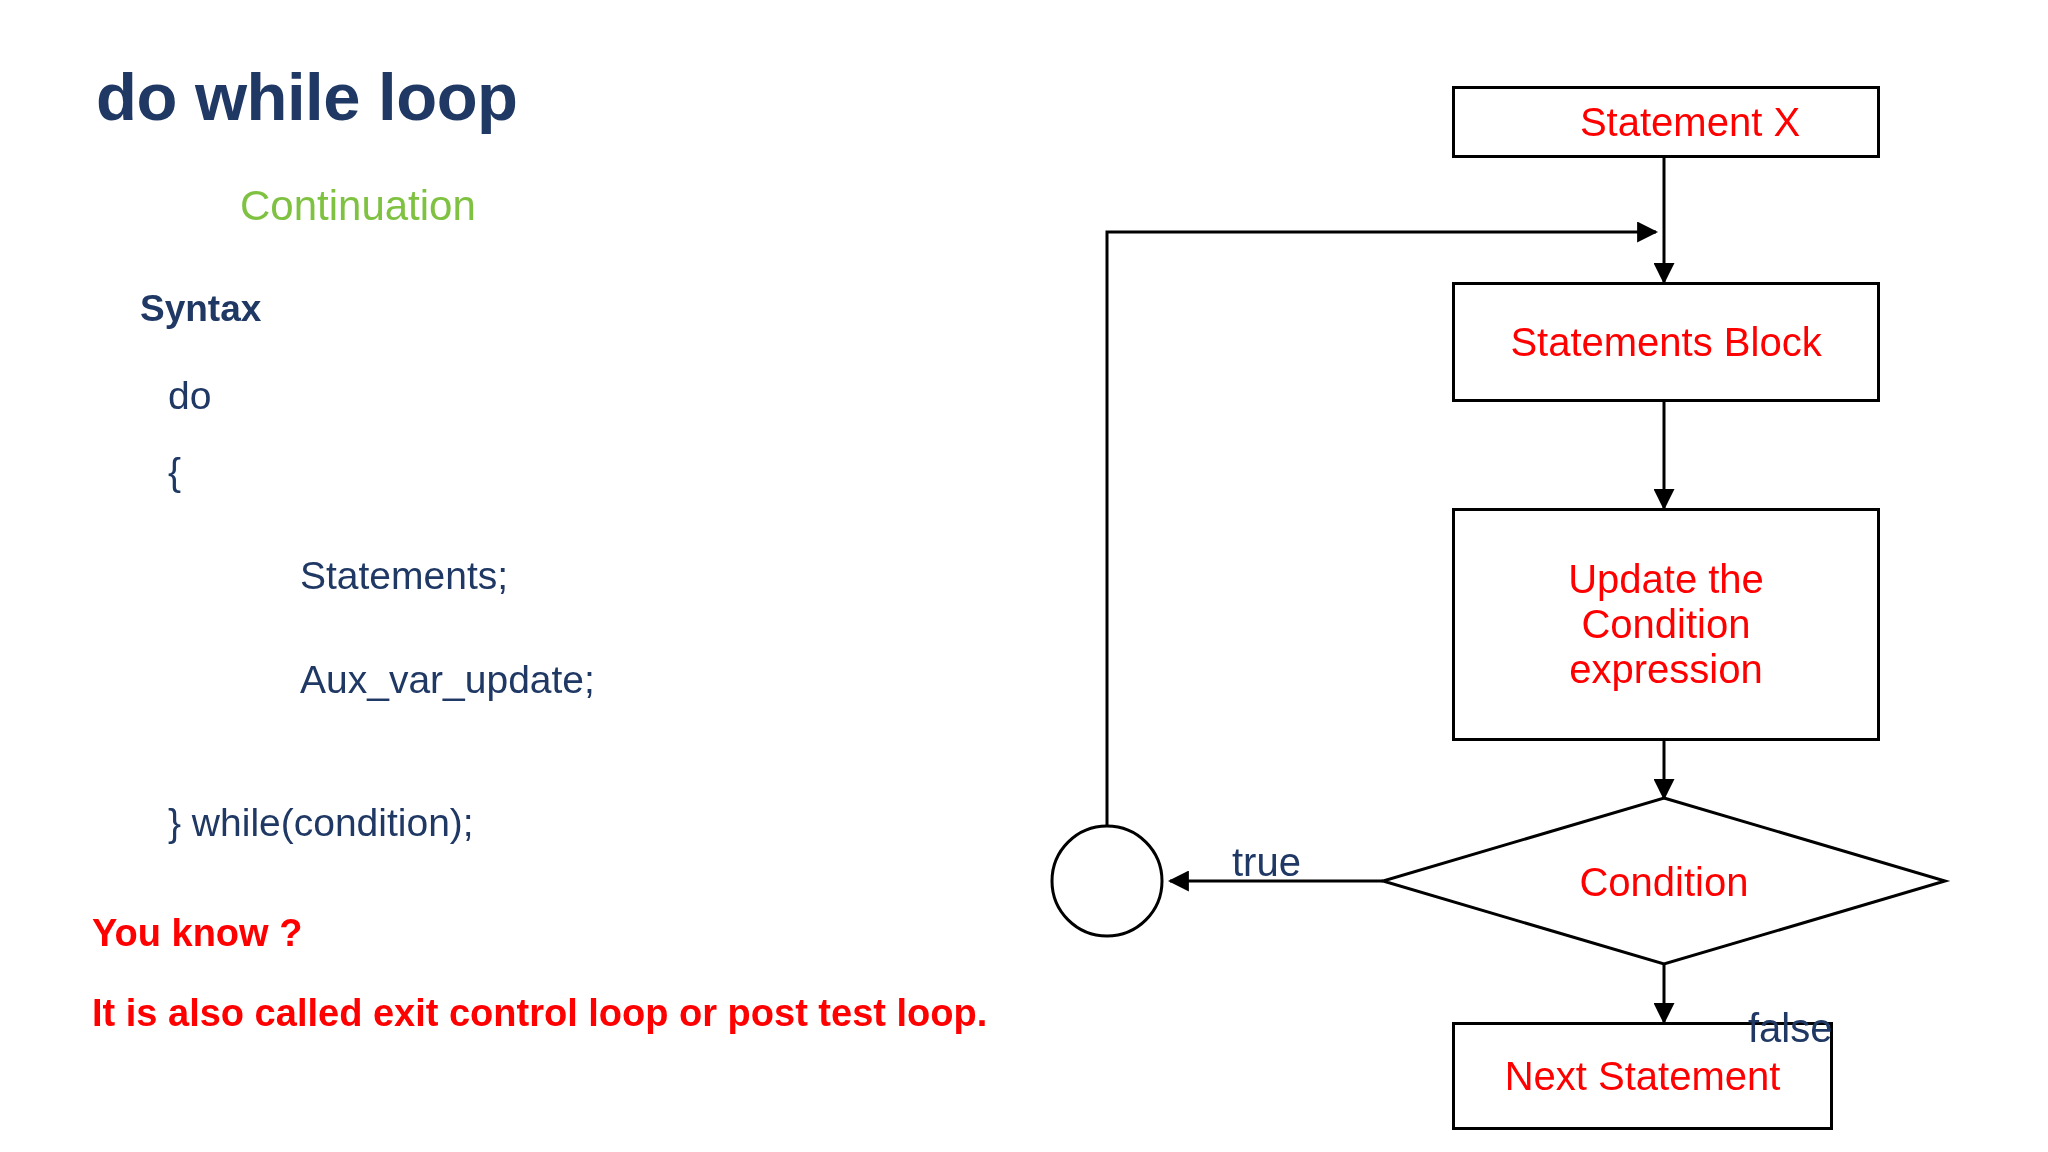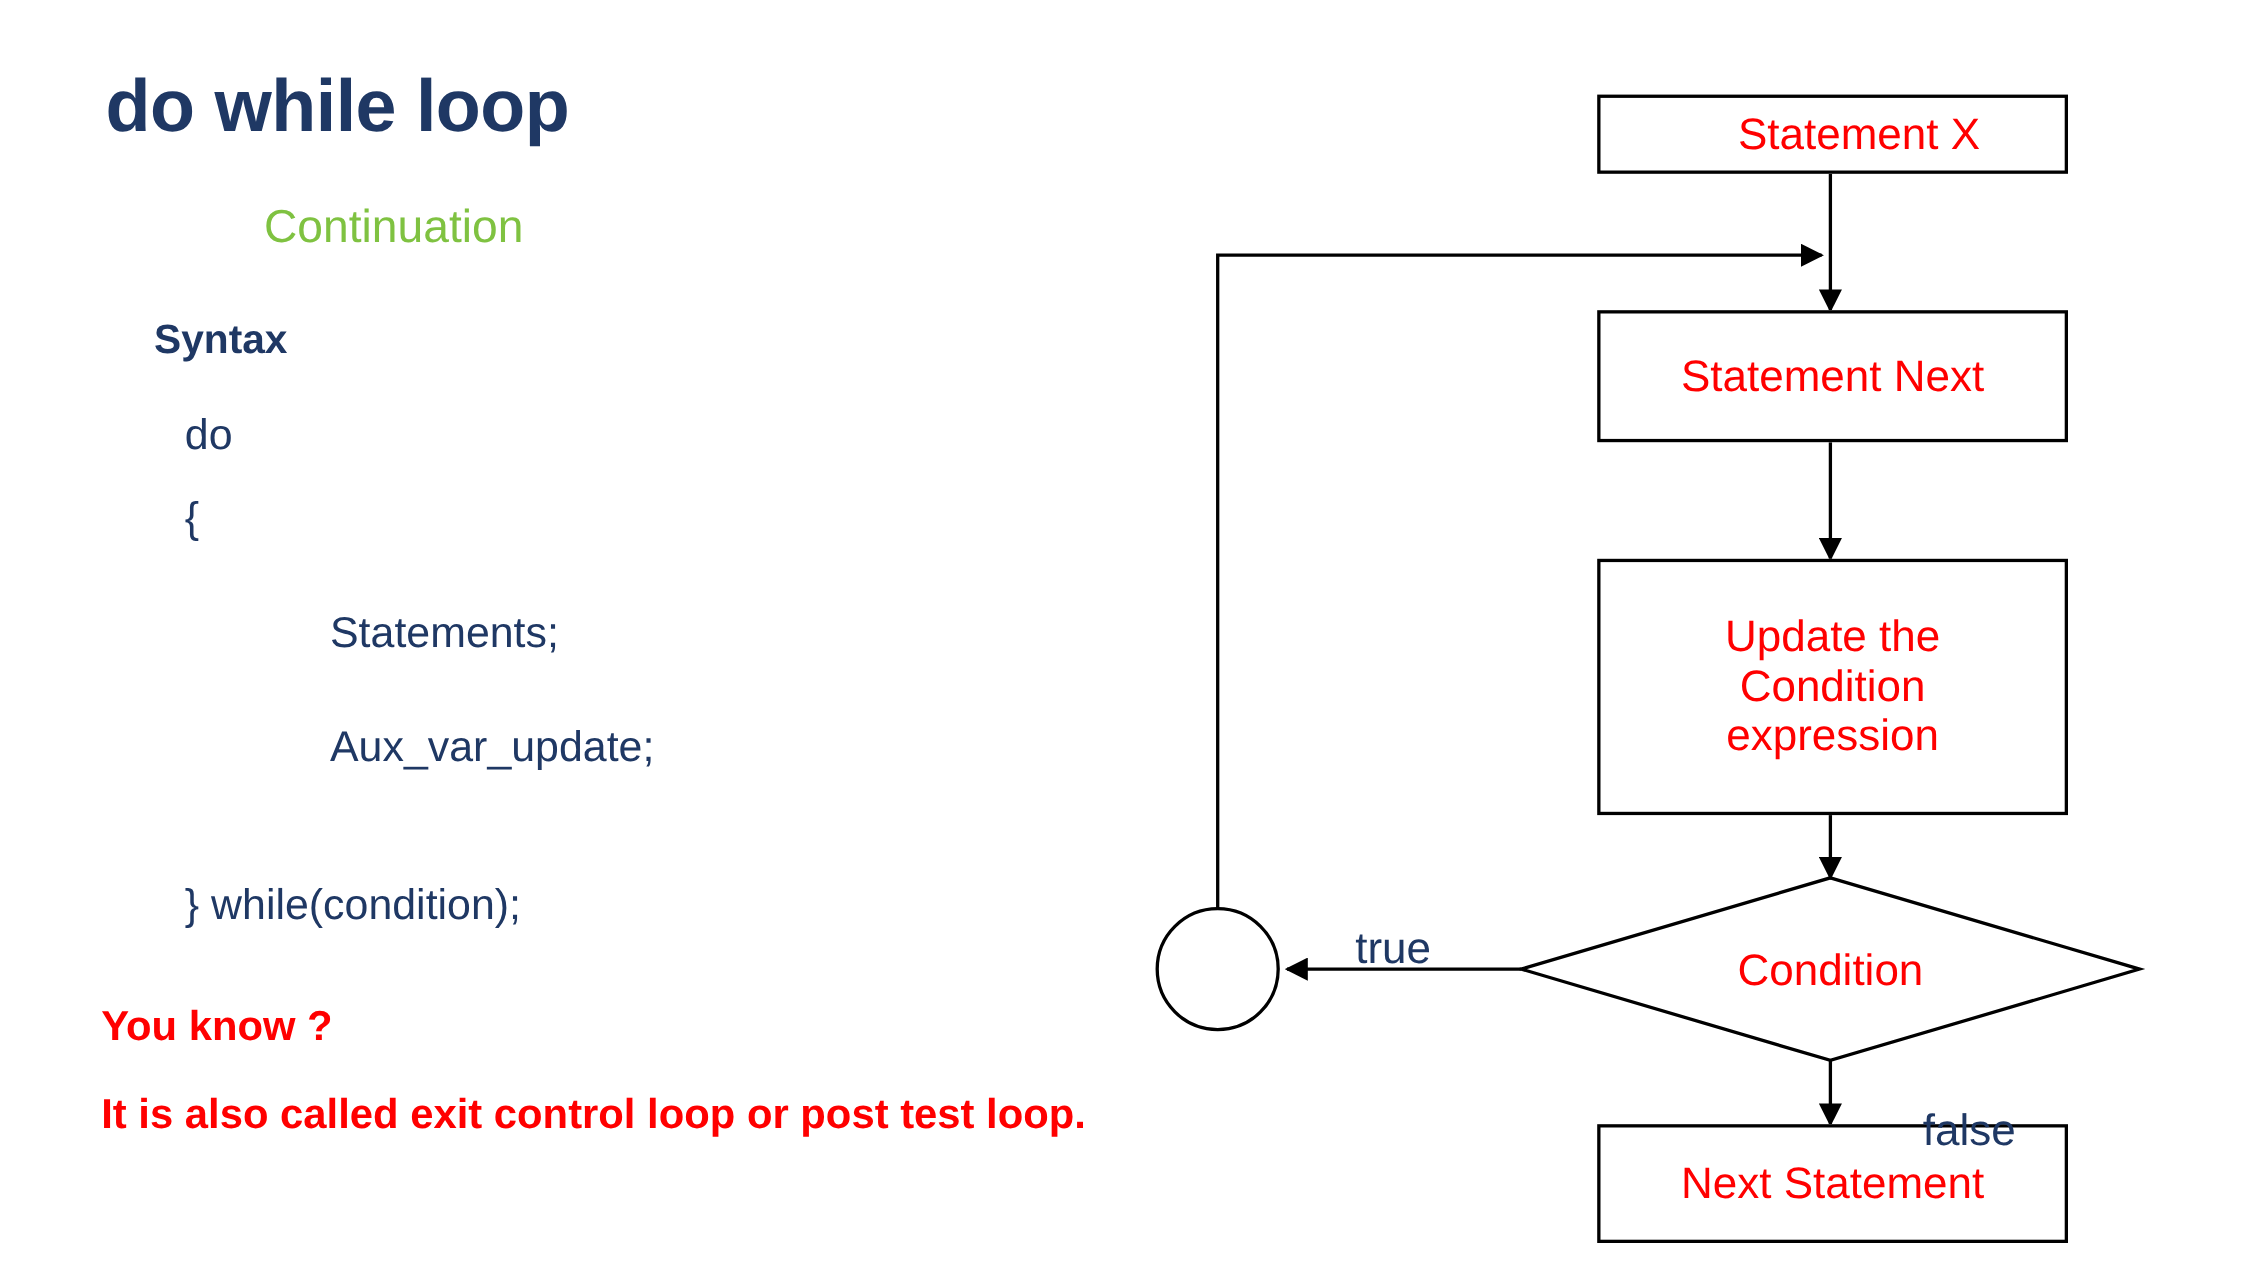--- a/index.html
+++ b/index.html
@@ -148,29 +148,29 @@
 
     <line x1="1383" y1="881" x2="1170" y2="881" stroke="#000000" stroke-width="3" marker-end="url(#arrow)"></line>
 
     <circle cx="1107" cy="881" r="55" stroke="#000000" stroke-width="3" fill="#ffffff"></circle>
 
     <line x1="1664" y1="964" x2="1664" y2="1022" stroke="#000000" stroke-width="3" marker-end="url(#arrow)"></line>
   </svg>
 
   <div class="fc-box" style="left:1452px; top:86px; width:428px; height:72px;padding-left:48px;">Statement X</div>
 
-  <div class="fc-box" style="left:1452px; top:282px; width:428px; height:120px;">Statement Next</div>
+  <div class="fc-box" style="left:1452px; top:282px; width:428px; height:120px;">Statements Block</div>
 
   <div class="fc-box" style="left:1452px; top:508px; width:428px; height:233px; flex-direction:column;">
     <span>Update the</span>
     <span>Condition</span>
     <span>expression</span>
   </div>
 
   <div class="fc-diamond-label" style="left:1544px; top:860px; width:240px;">Condition</div>
 
-  <div class="fc-box" style="left:1452px; top:1022px; width:428px; height:108px;">Next Statement</div>
+  <div class="fc-box" style="left:1452px; top:1022px; width:381px; height:108px;">Next Statement</div>
 
   <div class="fc-edge-label" style="left:1232px; top:796px;">true</div>
 
   <div class="fc-edge-label" style="left:1748px; top:962px;">false</div>
 
 </div>
 
 </body></html>

